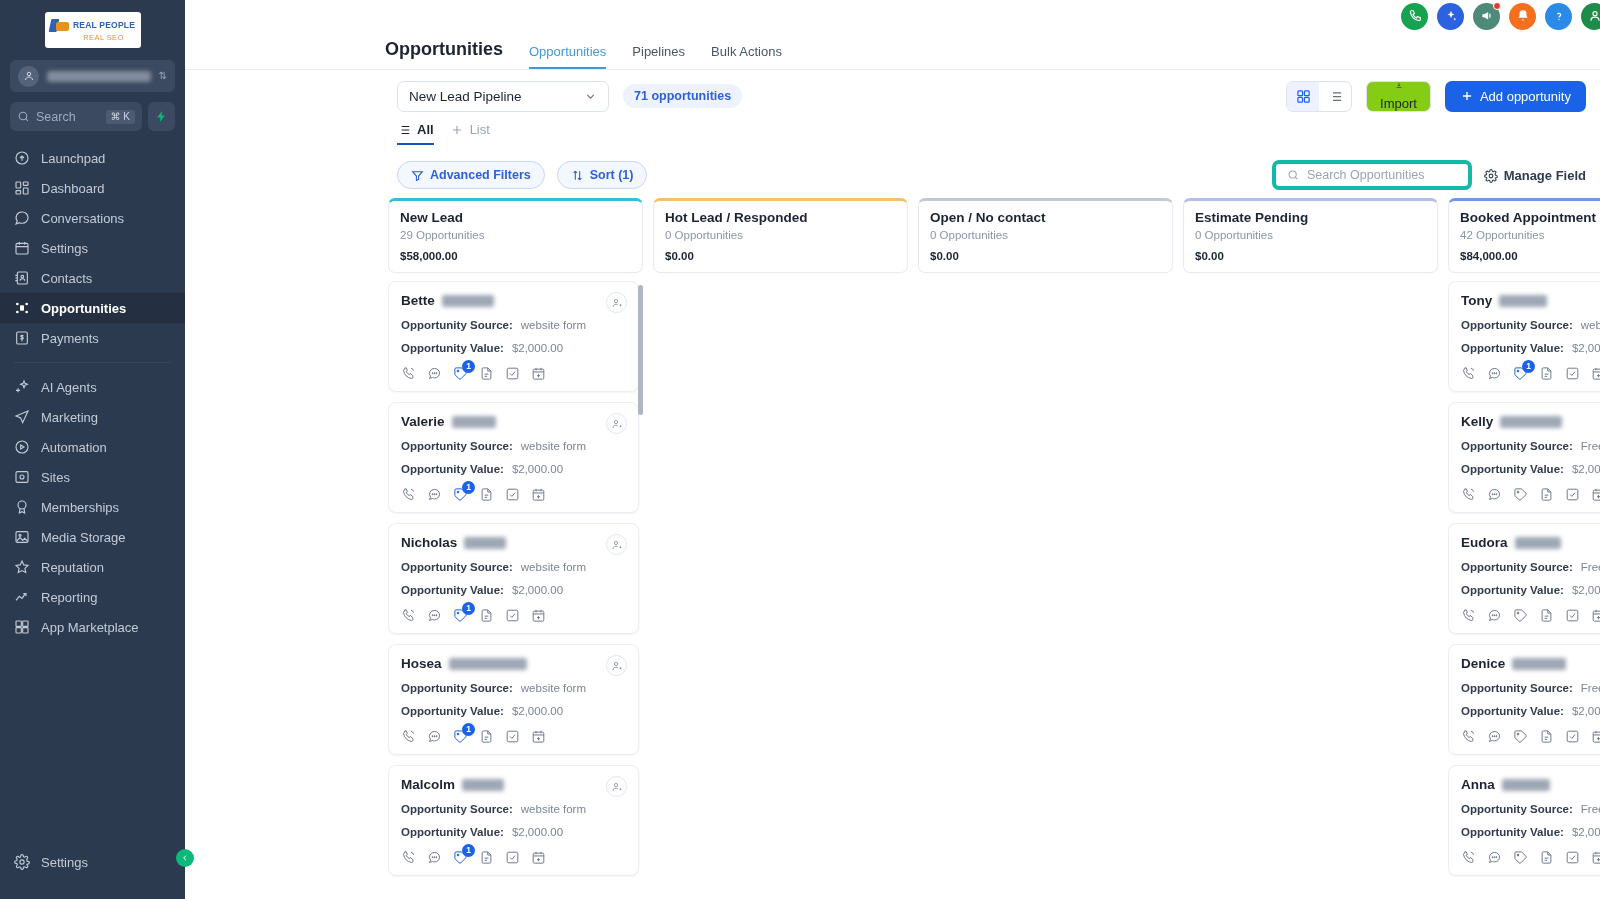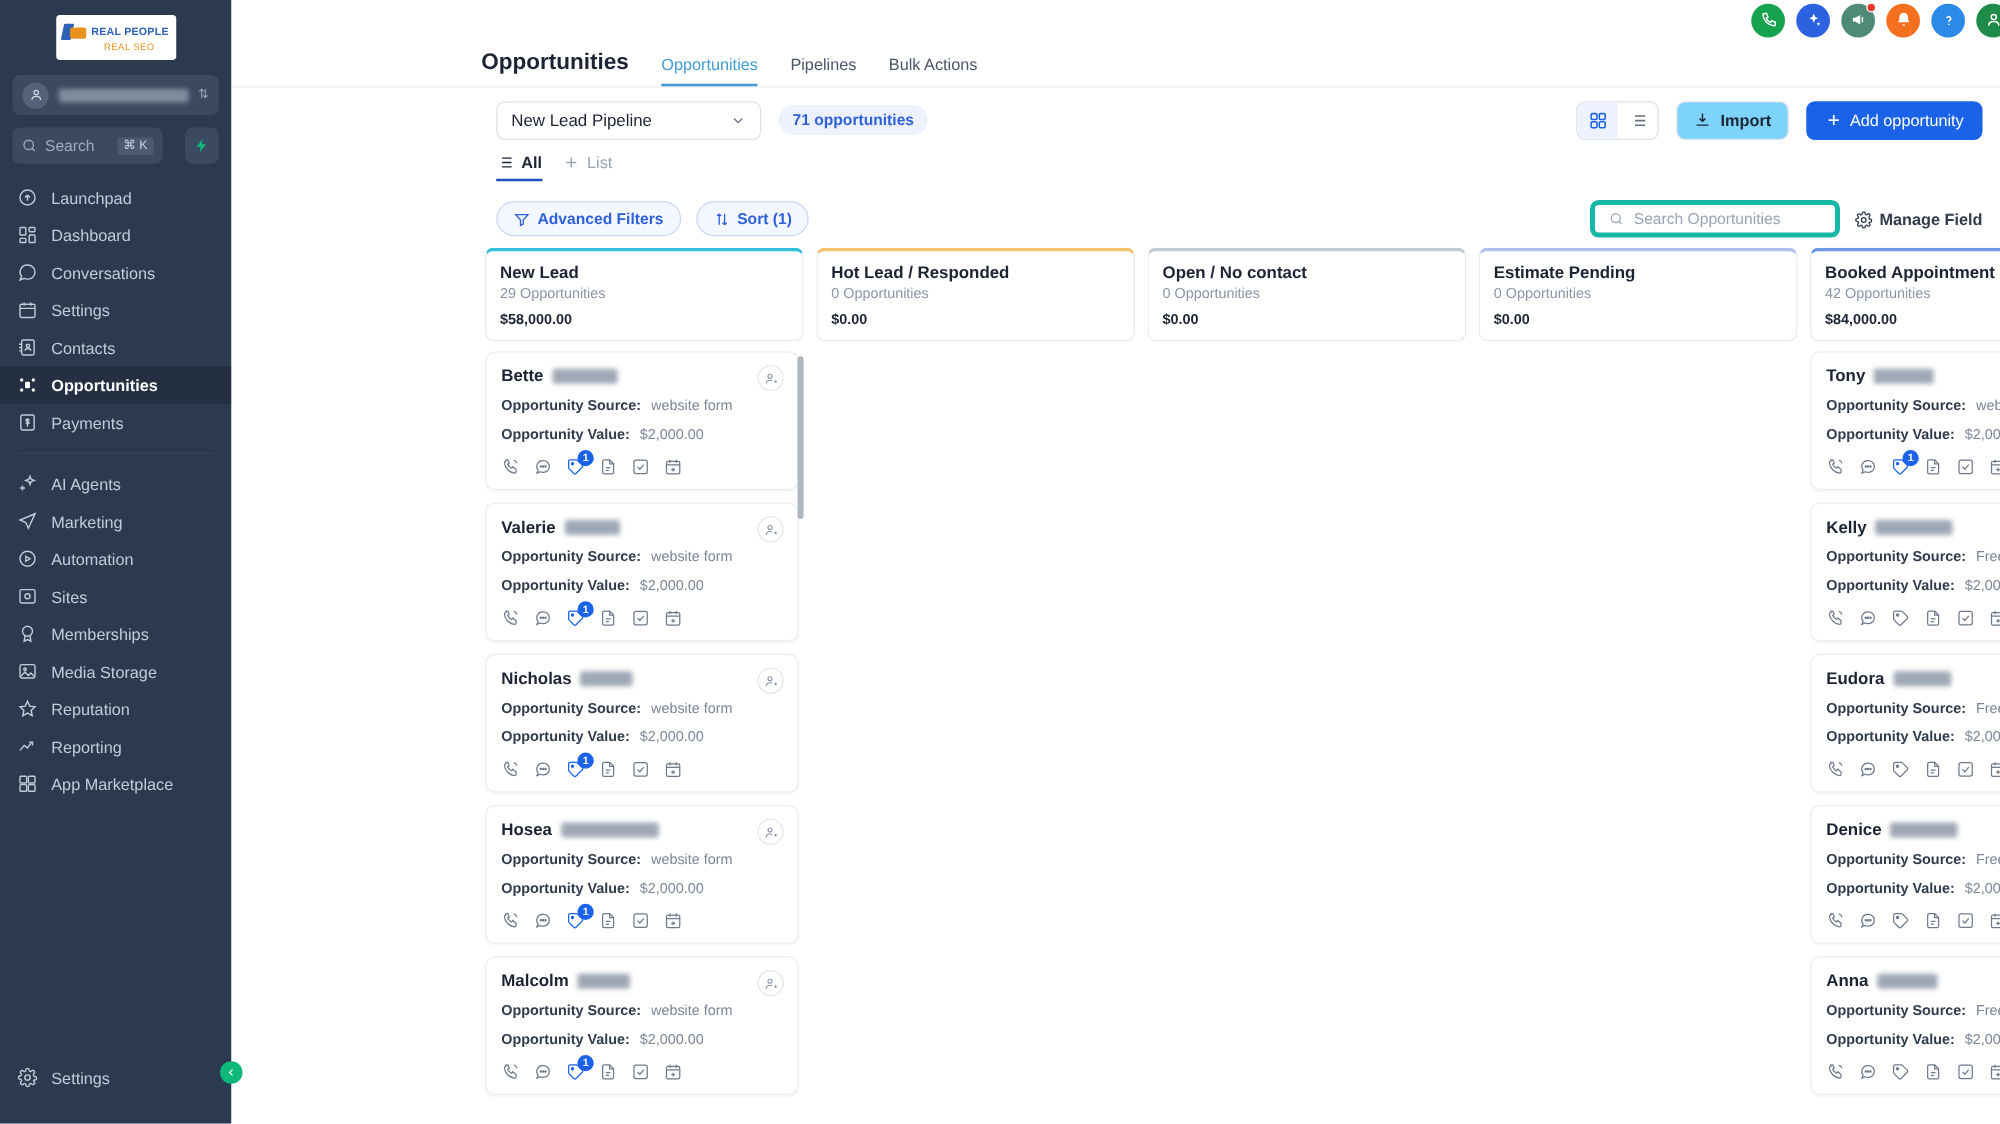--- a/index.html
+++ b/index.html
@@ -39,21 +39,21 @@
   }
   .acct-av {
     width: 21px; height: 21px; border-radius: 50%;
     background: #55637a; display: flex; align-items: center; justify-content: center;
     flex: 0 0 21px;
   }
   .blurbar { background: #8e98a8; border-radius: 3px; filter: blur(2.2px); opacity: .85;}
   .acct-name { height: 11px; flex: 1; }
   .chev-ud { color: #9aa6b8; font-size: 10px; line-height: 1; }
 
-  .search-row { margin: 10px 10px 0 10px; display: flex; gap: 18px; }
+  .search-row { margin: 10px 10px 0 10px; display: flex; gap: 6px; }
   .search-box {
     flex: 1; height: 29px; background: #3b4a60; border-radius: 6px;
     display: flex; align-items: center; padding: 0 7px; gap: 6px;
   }
   .search-box .ph { color: #9fabbd; font-size: 12.5px; flex: 1; }
   .kbd {
     background: #4d5b72; color: #cdd5e0; font-size: 10px;
     border-radius: 3px; padding: 2px 5px; line-height: 1;
   }
   .spark-btn {
@@ -116,23 +116,23 @@
   }
   .pill-count {
     background: #eef2fe; color: #2f5fd9; font-size: 12.5px; font-weight: bold;
     border-radius: 14px; padding: 5px 11px;
   }
   .spacer { flex: 1; }
   .viewtoggle { display: flex; border: 1px solid #dde3ea; border-radius: 7px; overflow: hidden; height: 31px; }
   .vt-btn { width: 32px; display: flex; align-items: center; justify-content: center; cursor: pointer; }
   .vt-btn.on { background: #eef2fe; }
   .btn-import {
-    height: 31px; border: 1px solid #dde3ea; border-radius: 7px; background: #7dd3fc;
+    height: 31px; border: 1px solid #dde3ea; border-radius: 7px; background: #84cc16;
     display: flex; align-items: center; gap: 7px; padding: 0 13px;
-    font-size: 13px; color: #1c2434; cursor: pointer; font-weight: 700;
+    font-size: 13px; color: #1c2434; cursor: pointer; font-weight: 400; flex-direction: column;
   }
   .btn-add {
     height: 31px; border-radius: 7px; background: #1a62e8; color: #fff;
     display: flex; align-items: center; gap: 6px; padding: 0 15px;
     font-size: 13px; cursor: pointer; font-weight: 500;
   }
 
   .viewtabs { height: 30px; flex: 0 0 30px; padding-left: 212px; display: flex; align-items: flex-start; gap: 16px; }
   .vtab { display: flex; align-items: center; gap: 6px; font-size: 13px; cursor: pointer; padding-bottom: 6px; }
   .vtab.active { color: #1c2434; font-weight: bold; border-bottom: 2px solid #1a50c0; }

